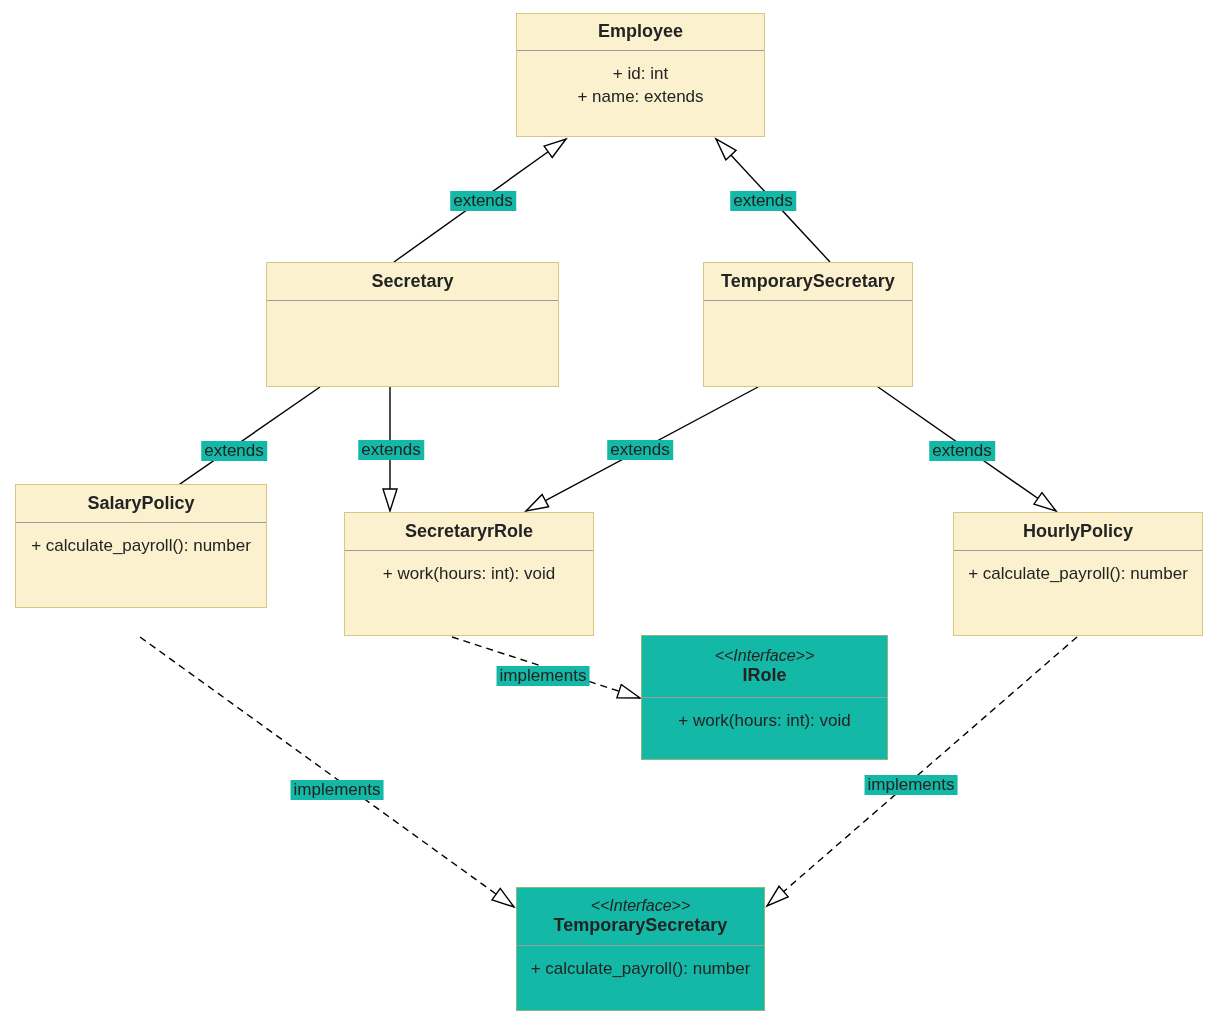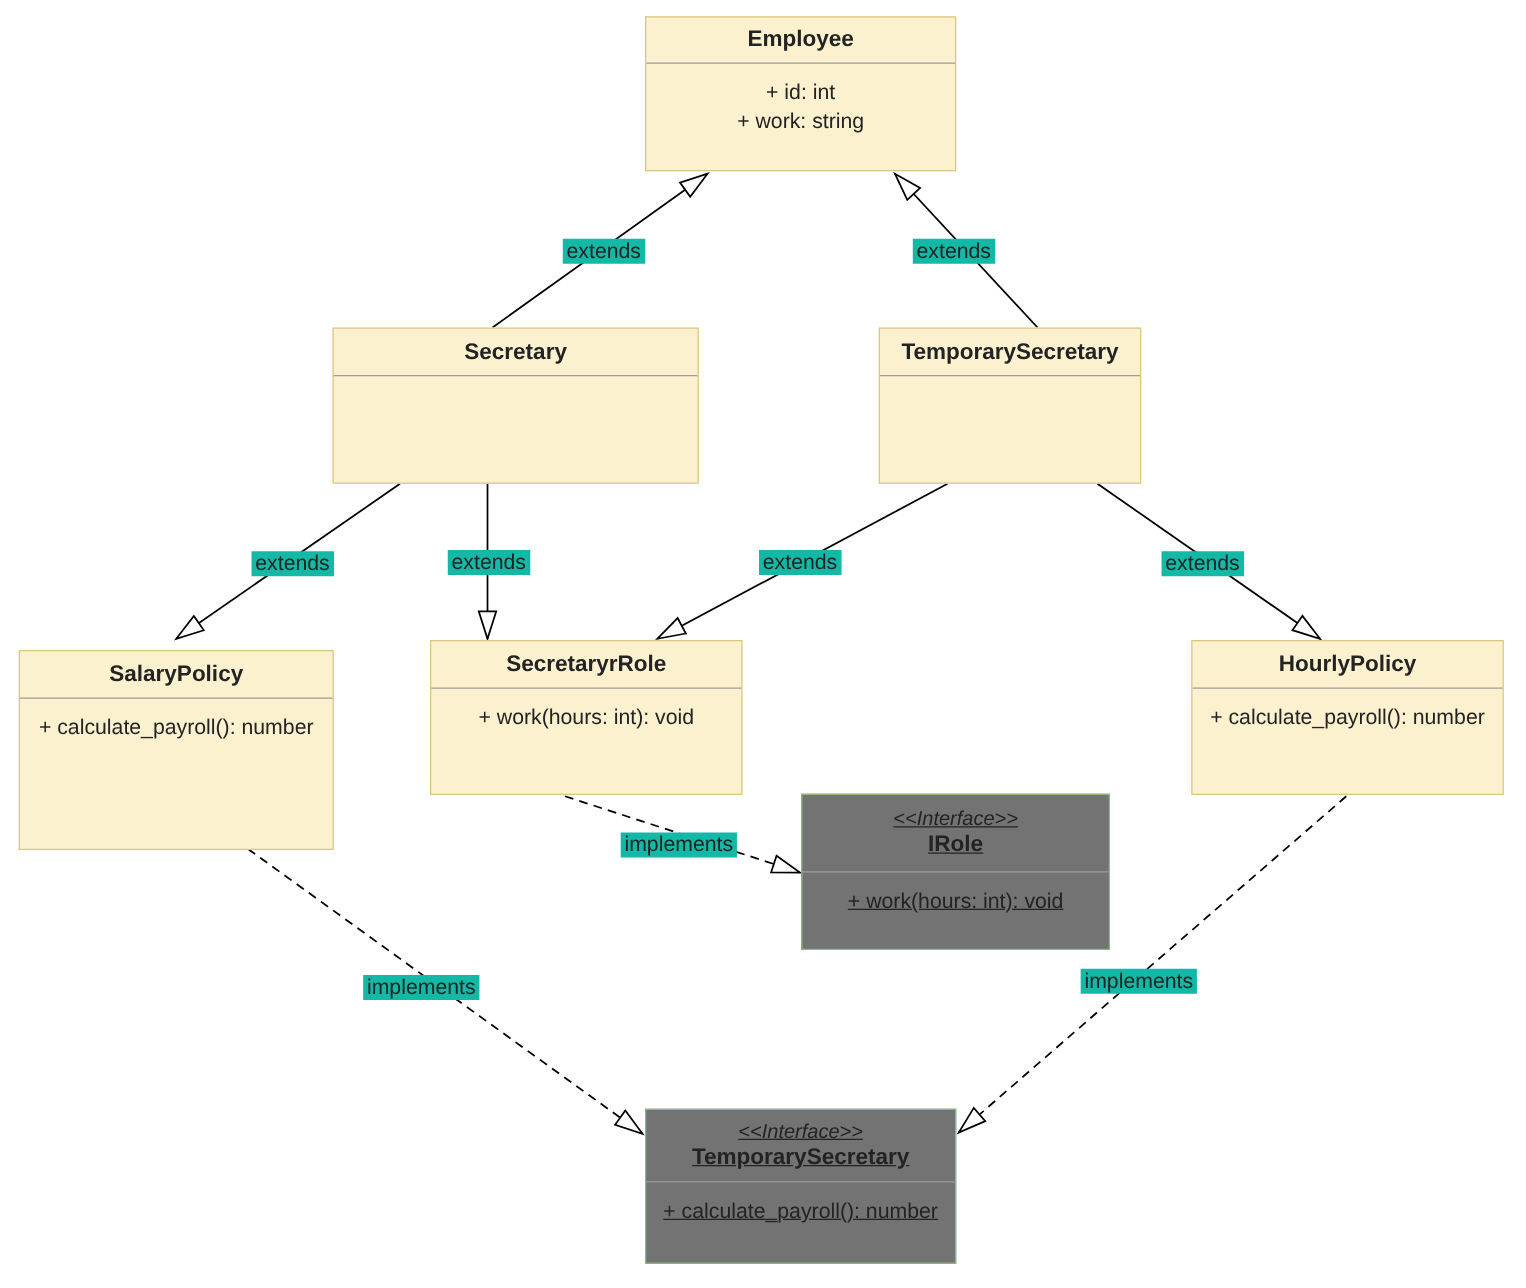--- a/index.html
+++ b/index.html
@@ -6,21 +6,21 @@
   .canvas{
     position:relative;width:1221px;height:1030px;background:#ffffff;overflow:hidden;
     font-family:"Liberation Sans","DejaVu Sans",sans-serif;
   }
   .edges{position:absolute;left:0;top:0;}
   .uml-class{
     position:absolute;box-sizing:border-box;
     border:1.5px solid #d8c87f;background:#fbf1cf;
     display:flex;flex-direction:column;color:#232323;
   }
-  .uml-class.green{border-color:#8cb878;background:#737373;text-decoration:underline;}
+  .uml-class.green{border-color:#8cb878;background:#14b8a6;}
   .uml-title{
     box-sizing:border-box;flex:0 0 auto;display:flex;flex-direction:column;
     align-items:center;justify-content:center;
     font-weight:bold;font-size:18px;border-bottom:1px solid #9c9c9c;line-height:1.2;
   }
   .stereotype{font-weight:normal;font-style:italic;font-size:16px;}
   .uml-members{flex:1 1 auto;padding:11px 5px 0 5px;font-size:17px;line-height:23px;text-align:center;white-space:nowrap;}
   .edge-label{
     position:absolute;transform:translate(-50%,-50%);
     background:#14b8a6;padding:0 3px;font-size:17px;color:#232323;white-space:nowrap;
@@ -49,39 +49,39 @@
       <line x1="1077" y1="637" x2="767" y2="906" stroke-dasharray="7,5" marker-end="url(#tri)"></line>
     </g>
   </svg>
 
   <div class="uml-class" style="left:516px;top:13px;width:249px;height:124px">
     <div class="uml-title" style="height:37px">
       <div>Employee</div>
     </div>
     <div class="uml-members">
       <div>+ id: int</div>
-      <div>+ work: string</div>
+      <div>+ name: extends</div>
     </div>
   </div>
 
   <div class="uml-class" style="left:266px;top:262px;width:293px;height:125px">
     <div class="uml-title" style="height:38px">
       <div>Secretary</div>
     </div>
     <div class="uml-members"></div>
   </div>
 
   <div class="uml-class" style="left:703px;top:262px;width:210px;height:125px">
     <div class="uml-title" style="height:38px">
       <div>TemporarySecretary</div>
     </div>
     <div class="uml-members"></div>
   </div>
 
-  <div class="uml-class" style="left:15px;top:520px;width:252px;height:160px">
+  <div class="uml-class" style="left:15px;top:484px;width:252px;height:124px">
     <div class="uml-title" style="height:38px">
       <div>SalaryPolicy</div>
     </div>
     <div class="uml-members">
       <div>+ calculate_payroll(): number</div>
     </div>
   </div>
 
   <div class="uml-class" style="left:344px;top:512px;width:250px;height:124px">
     <div class="uml-title" style="height:38px">

